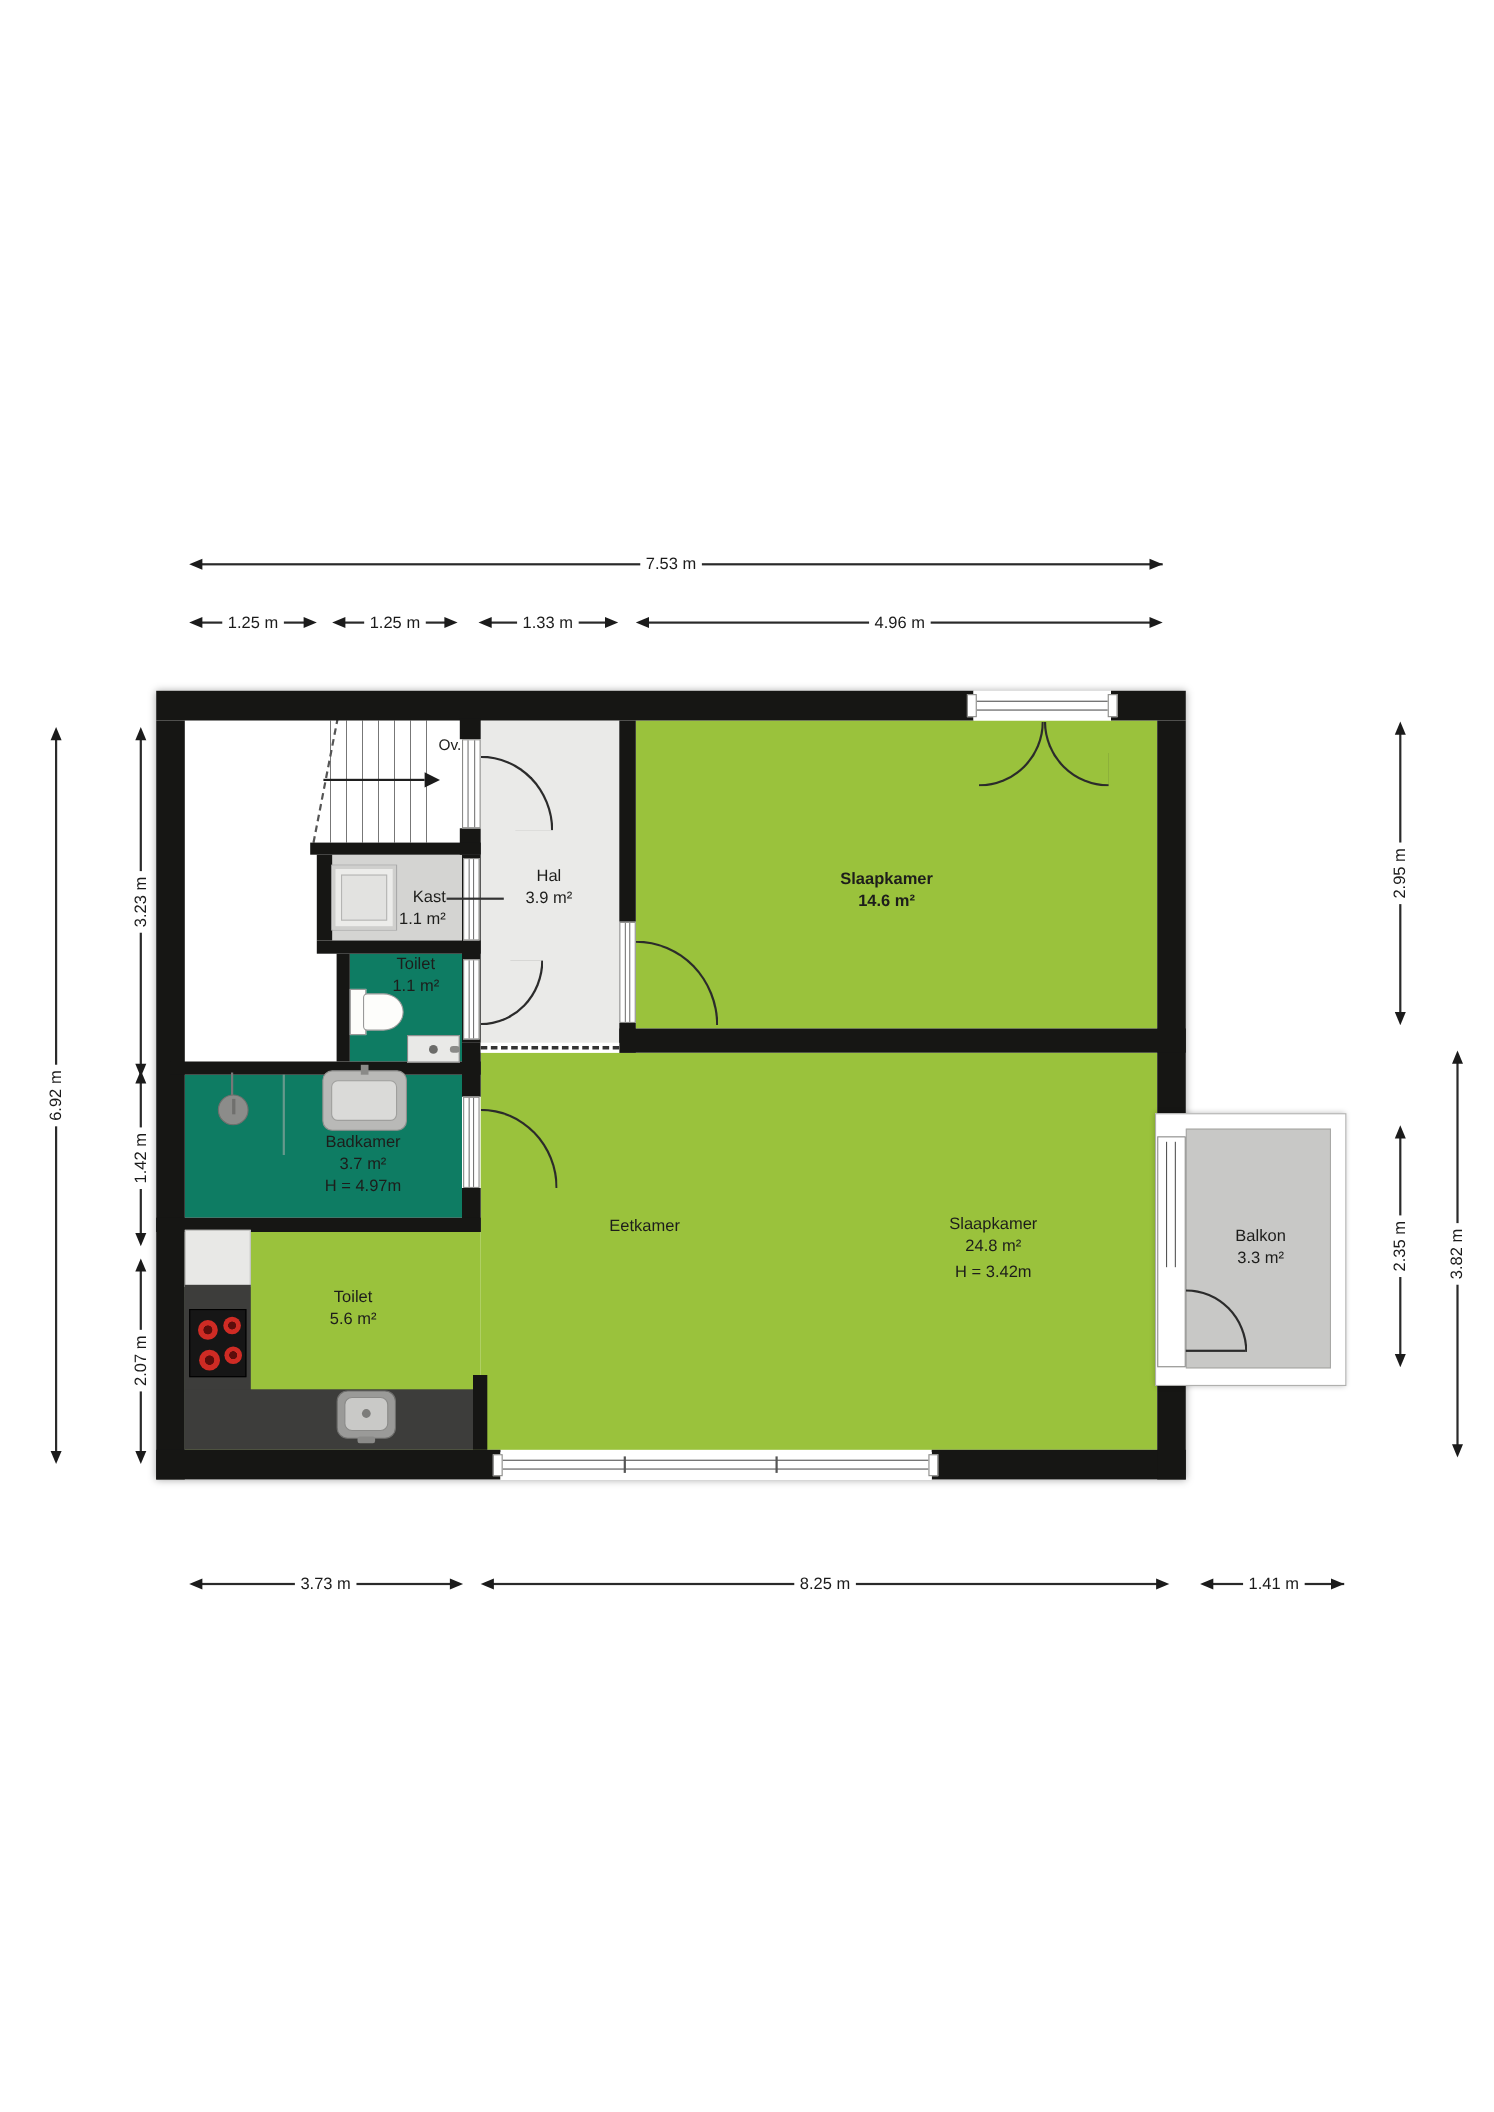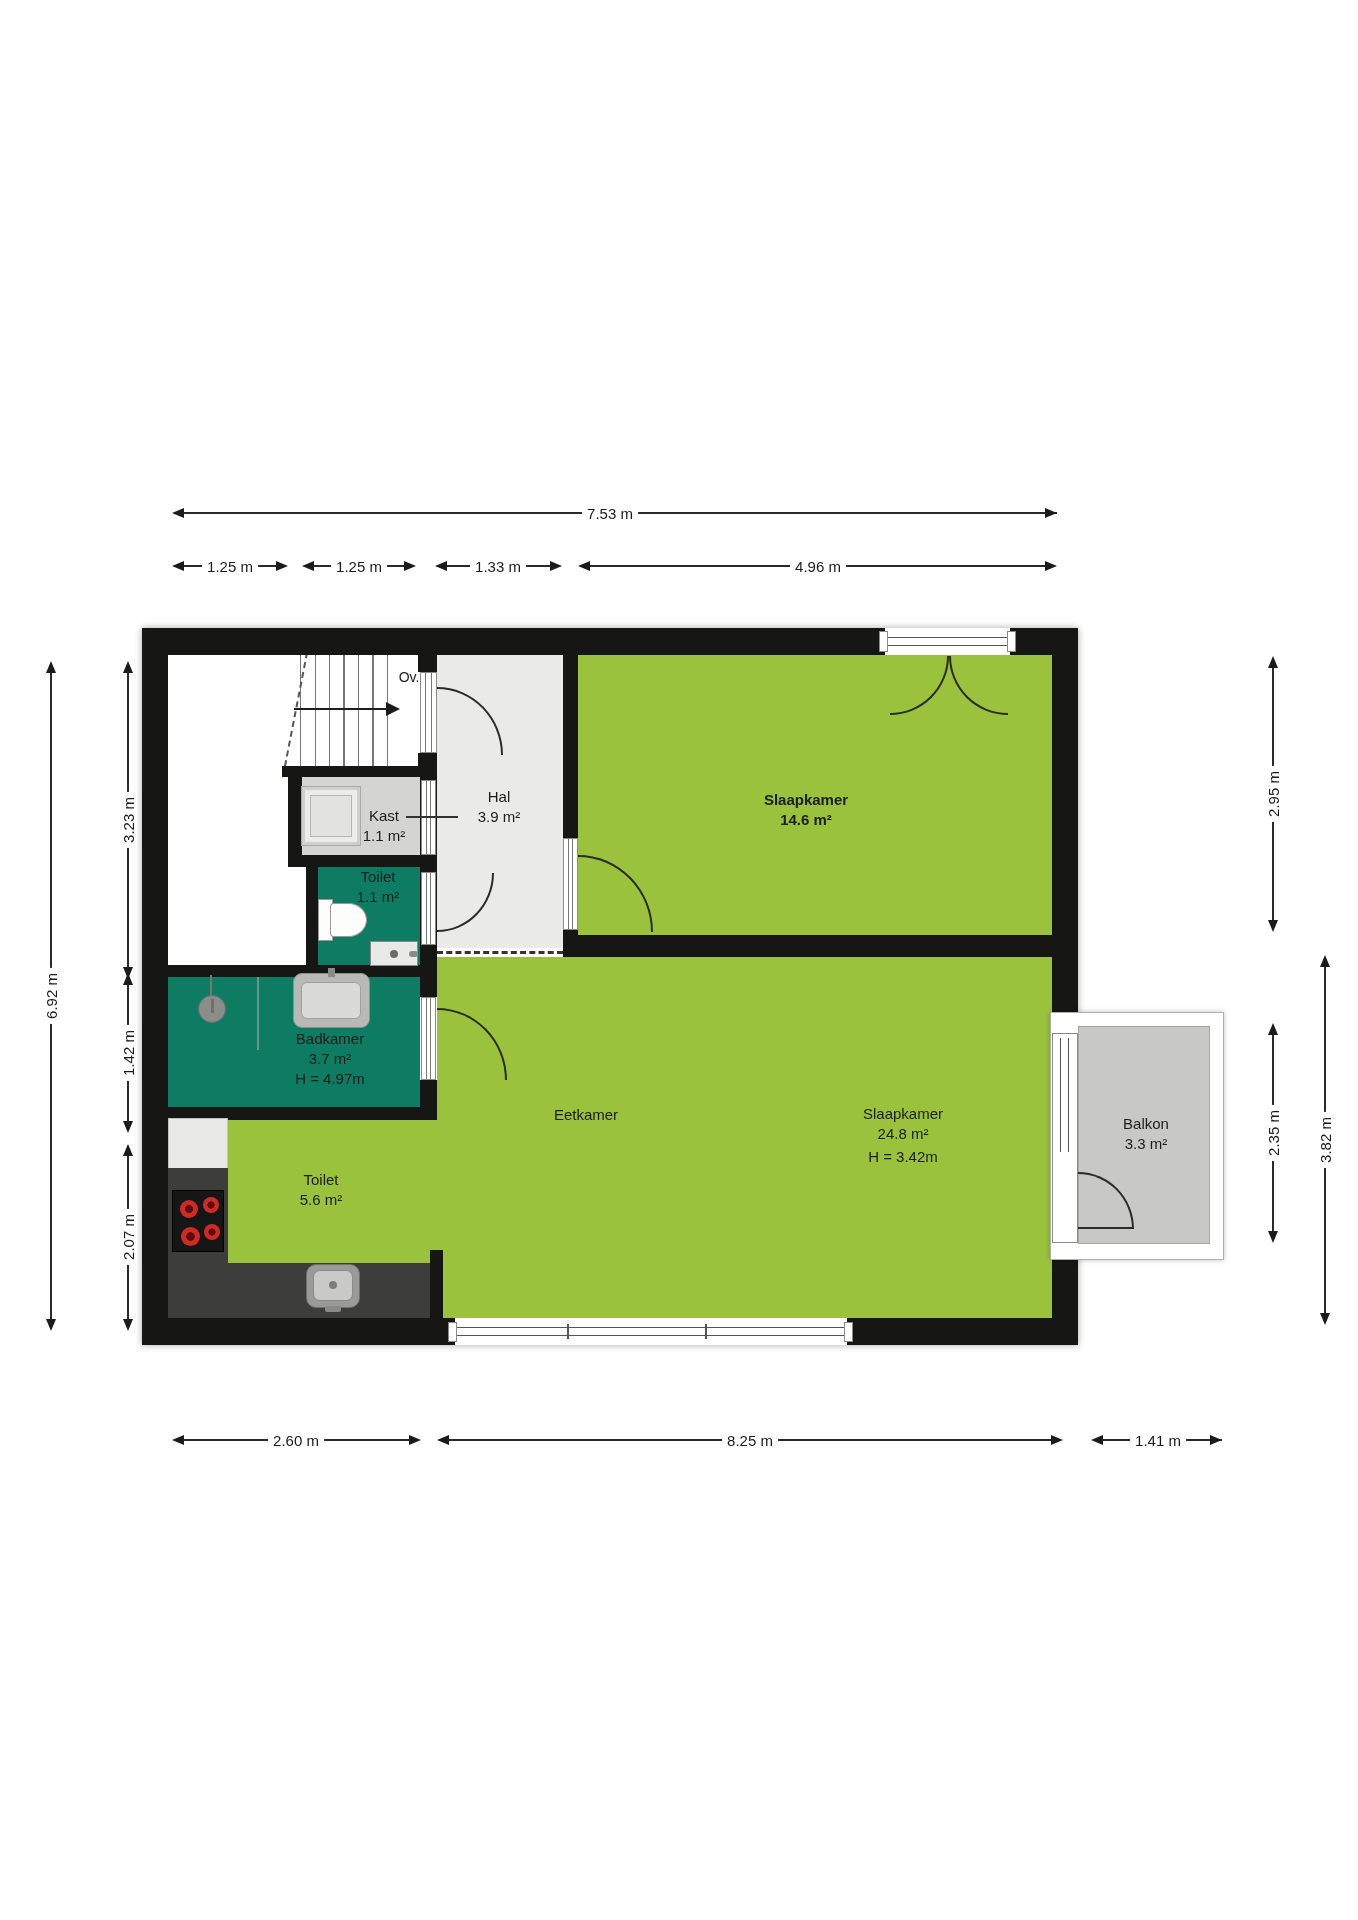--- a/index.html
+++ b/index.html
@@ -172,21 +172,21 @@
   </div>
   <div class="fixture" style="left:325px;top:1306px;width:16px;height:6px;background:#8a8a88;border-radius:2px;"></div>
 
   <div class="rlabel" style="left:409px;top:677px;font-size:14px;background:transparent;">
     <span>Ov.</span>
   </div>
   <div class="rlabel" style="left:499px;top:807px;">
     <div>Hal</div>
     <div>3.9 m²</div>
   </div>
-  <div class="rlabel" style="left:384px;top:826px;">
+  <div class="rlabel" style="left:384px;top:826px;text-align:right;">
     <div>Kast</div>
     <div>1.1 m²</div>
   </div>
   <div class="abs" style="left:406px;top:816px;width:52px;height:2px;background:#333;"></div>
   <div class="rlabel" style="left:378px;top:887px;">
     <div>Toilet</div>
     <div>1.1 m²</div>
   </div>
   <div class="rlabel" style="left:806px;top:810px;font-weight:bold;">
     <div>Slaapkamer</div>
@@ -244,21 +244,21 @@
     <div class="dline" style="left:582px;top:565px;width:471px;height:2px;"></div>
     <div class="ah l" style="left:578px;top:561px;"></div>
       <div class="ah r" style="left:1045px;top:561px;"></div>
     <span class="dlbl" style="left:818px;top:566px;">4.96 m</span>
   </div>
 
   <div class="dim">
     <div class="dline" style="left:176px;top:1439px;width:241px;height:2px;"></div>
     <div class="ah l" style="left:172px;top:1435px;"></div>
       <div class="ah r" style="left:409px;top:1435px;"></div>
-    <span class="dlbl" style="left:296px;top:1440px;">2.60 m</span>
+    <span class="dlbl" style="left:296px;top:1440px;">3.73 m</span>
   </div>
   <div class="dim">
     <div class="dline" style="left:441px;top:1439px;width:618px;height:2px;"></div>
     <div class="ah l" style="left:437px;top:1435px;"></div>
       <div class="ah r" style="left:1051px;top:1435px;"></div>
     <span class="dlbl" style="left:750px;top:1440px;">8.25 m</span>
   </div>
   <div class="dim">
     <div class="dline" style="left:1095px;top:1439px;width:127px;height:2px;"></div>
     <div class="ah l" style="left:1091px;top:1435px;"></div>

